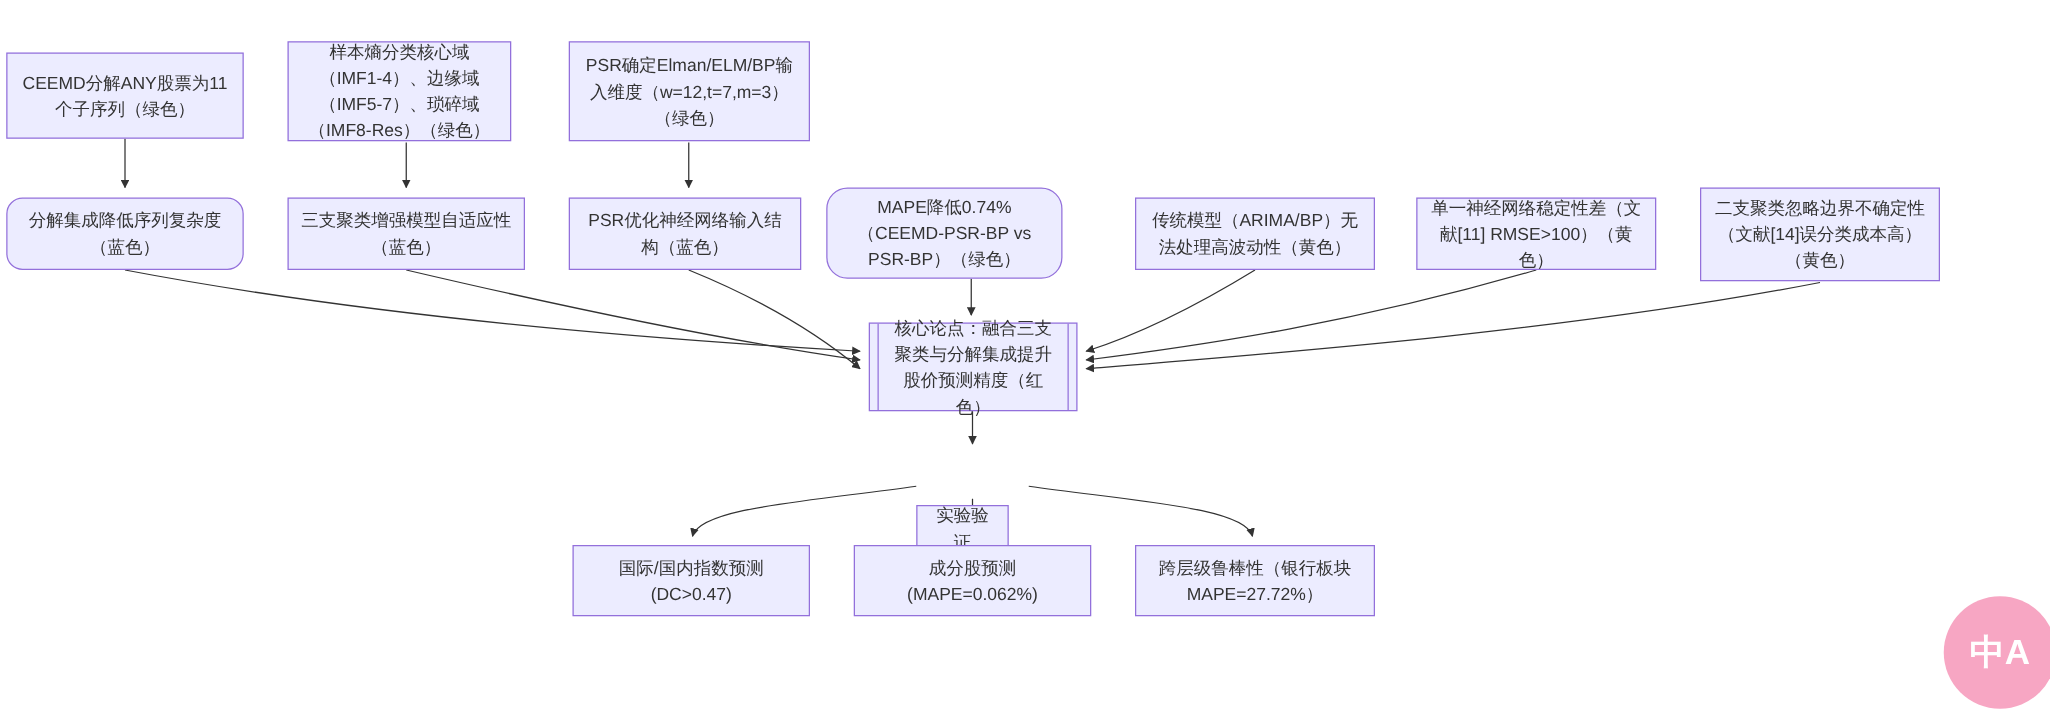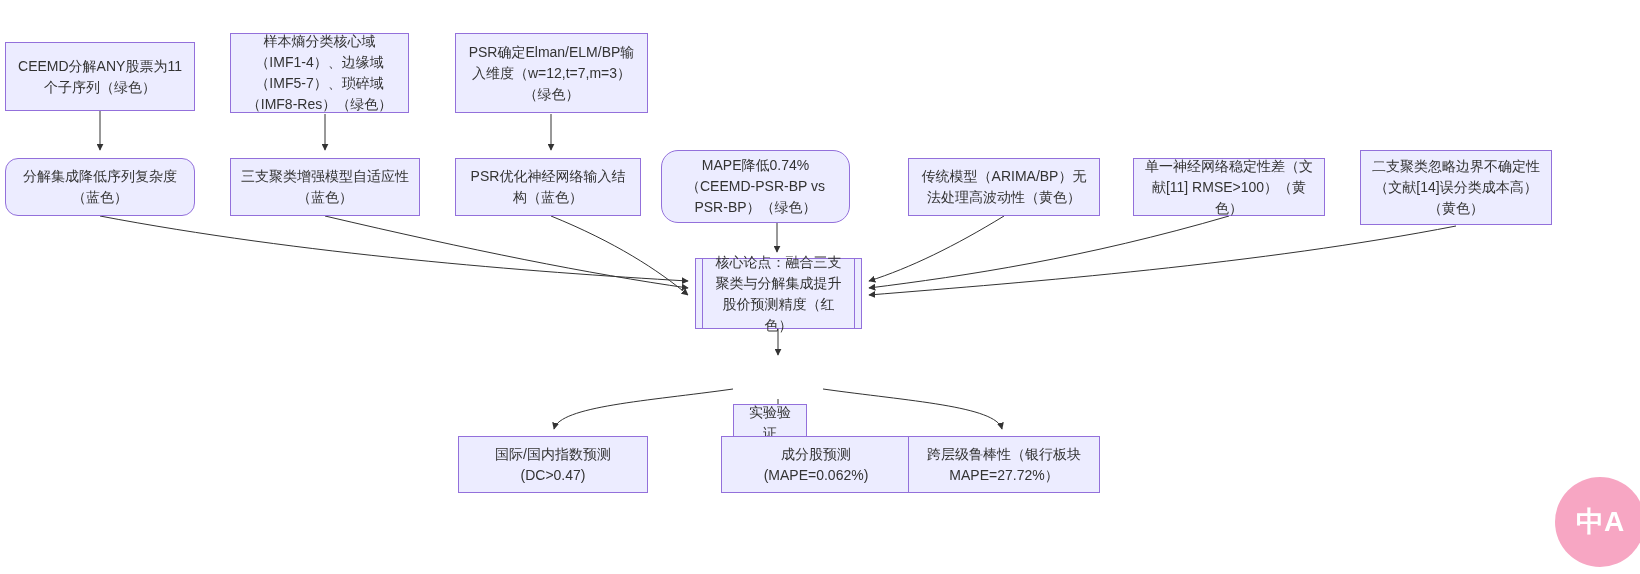--- a/index.html
+++ b/index.html
@@ -58,21 +58,21 @@
     position: absolute;
     top: 0; bottom: 0;
     width: 0;
     border-left: 1px solid #9370DB;
   }
   .n-core::before { left: 6px; }
   .n-core::after  { right: 6px; }
   .n-exp { left: 733px; top: 361px; width: 74px; height: 38px; margin-top: 43px; }
   
   .n-e1 { left: 458px;  top: 436px; width: 190px; height: 57px; }
-  .n-e2 { left: 683px;  top: 436px; width: 190px; height: 57px; margin-left: 38px; }
+  .n-e2 { left: 683px;  top: 436px; width: 190px; height: 57px; }
   .n-e3 { left: 908px;  top: 436px; width: 192px; height: 57px; }
   .edge-path {
     stroke: #333333;
     stroke-width: 1;
     fill: none;
   }
   .translate-badge {
     position: absolute;
     left: 1555px;
     top: 477px;

